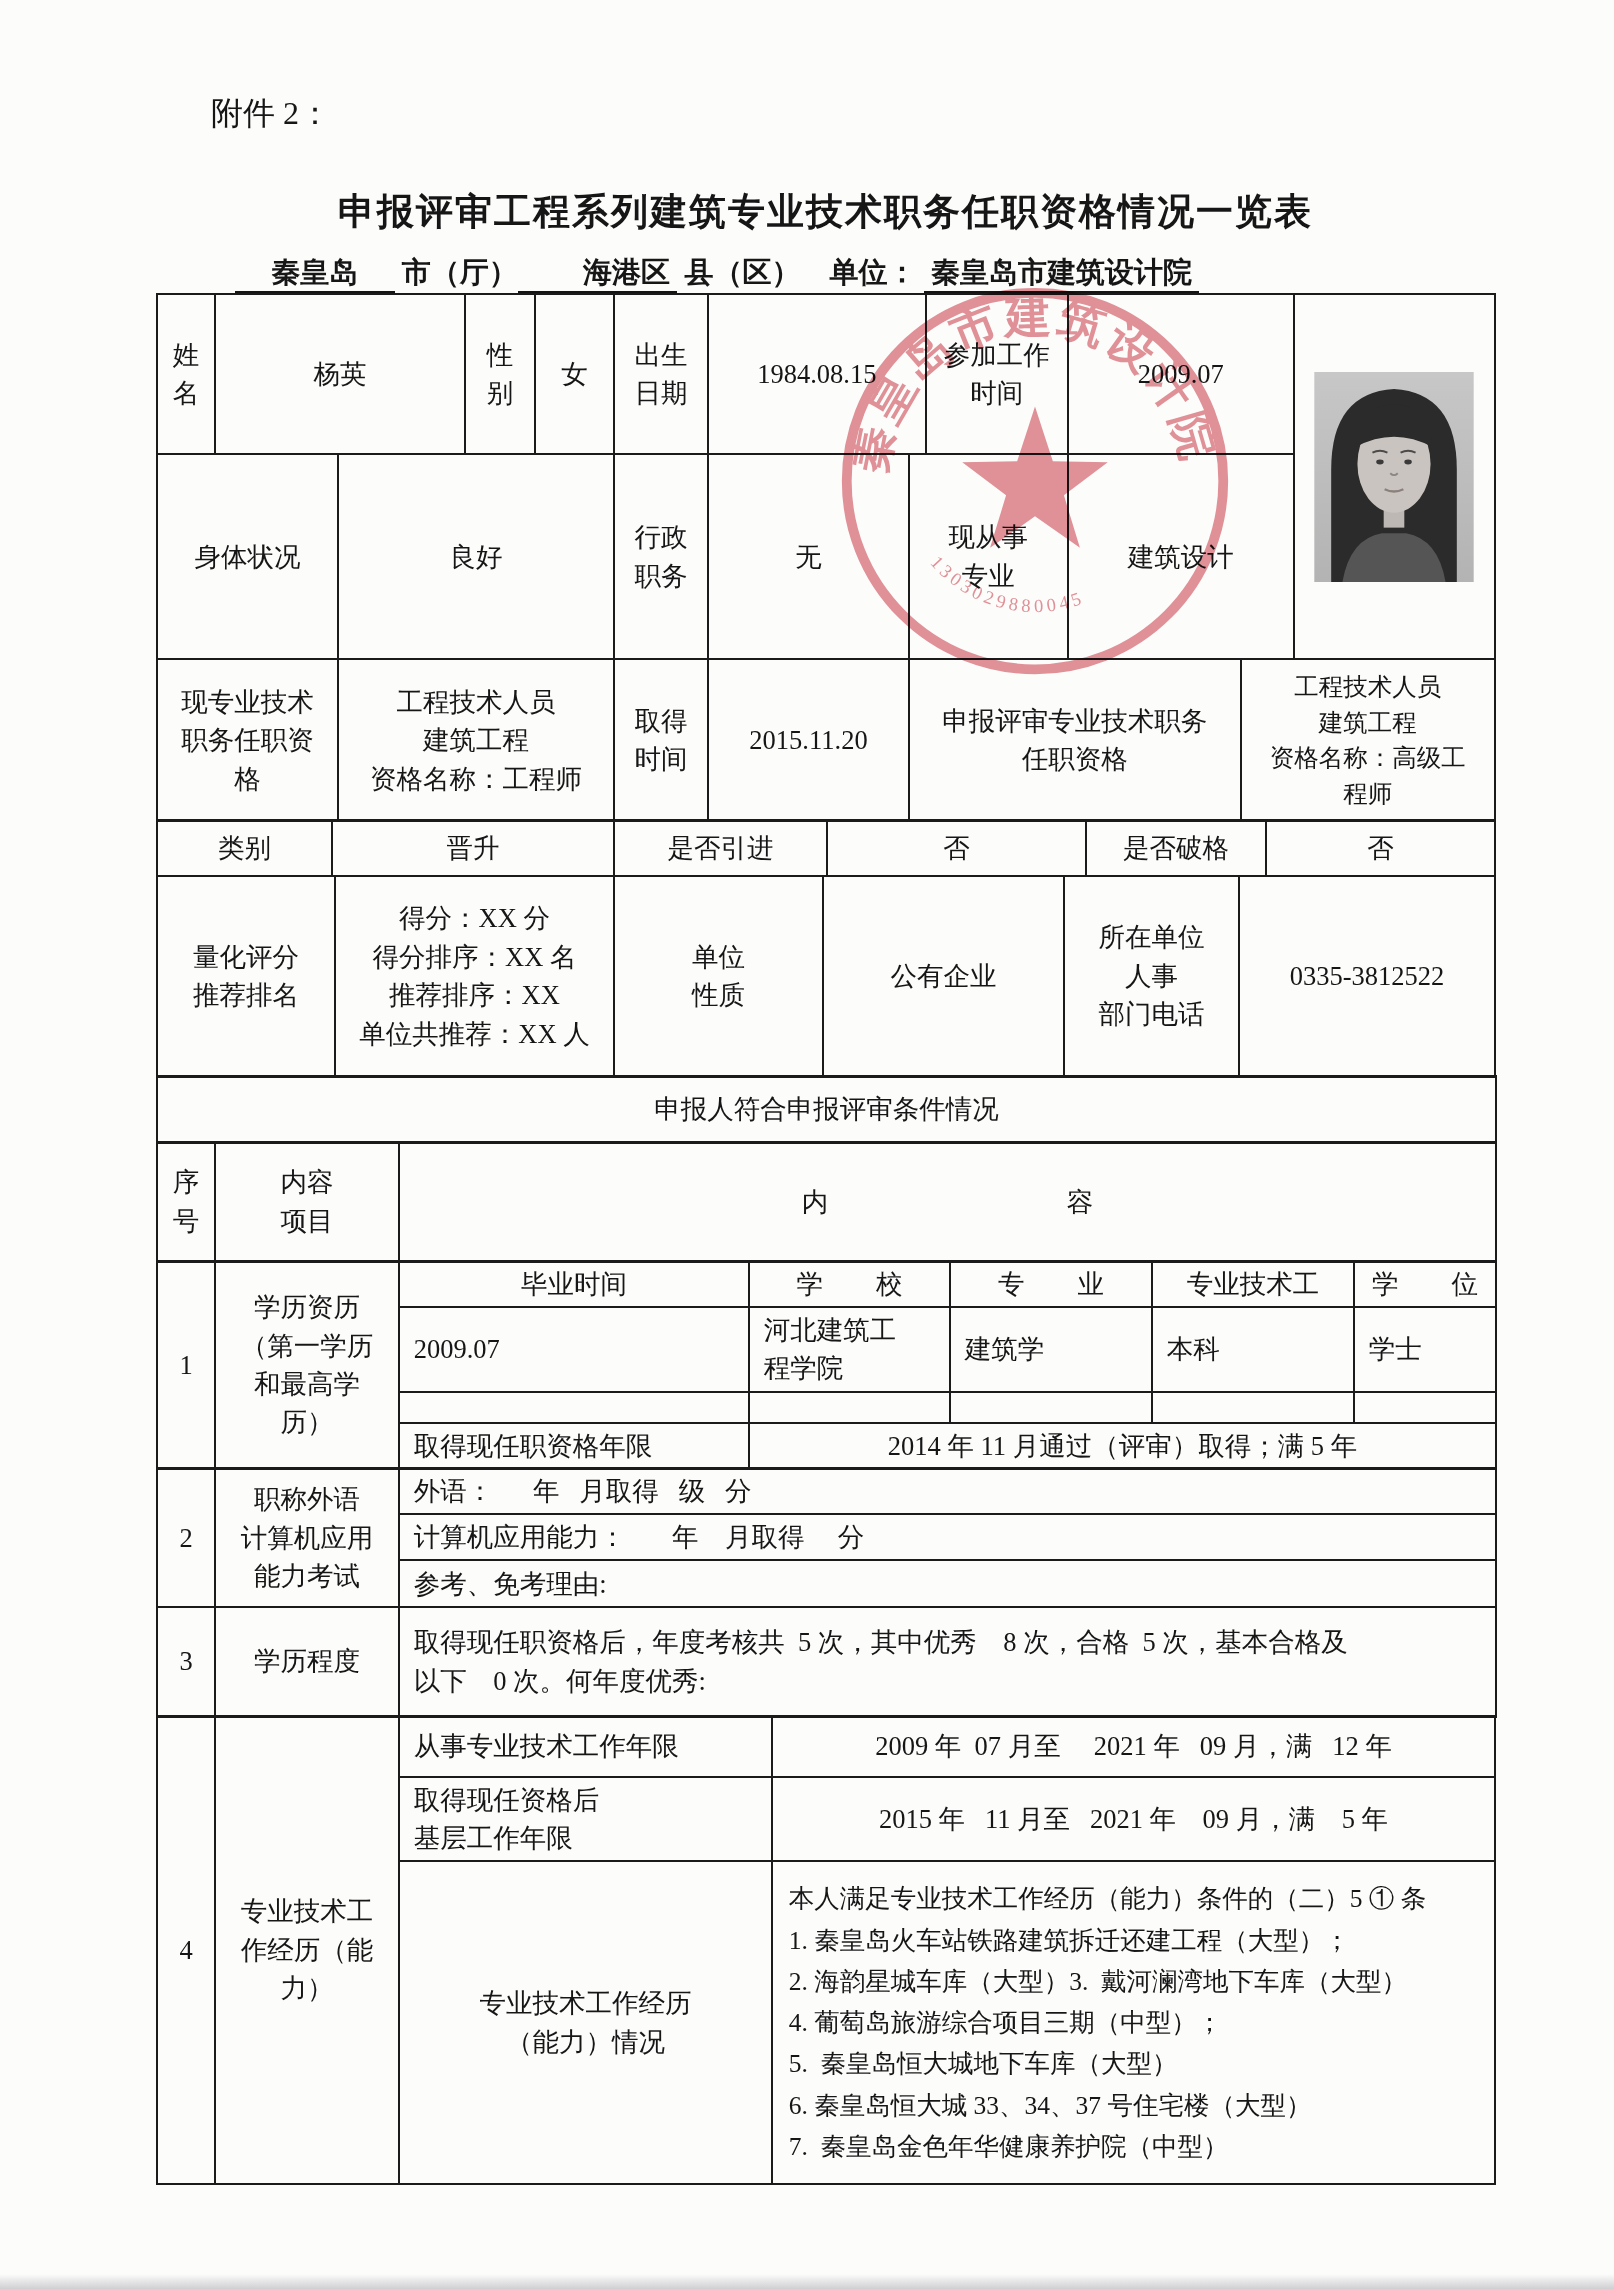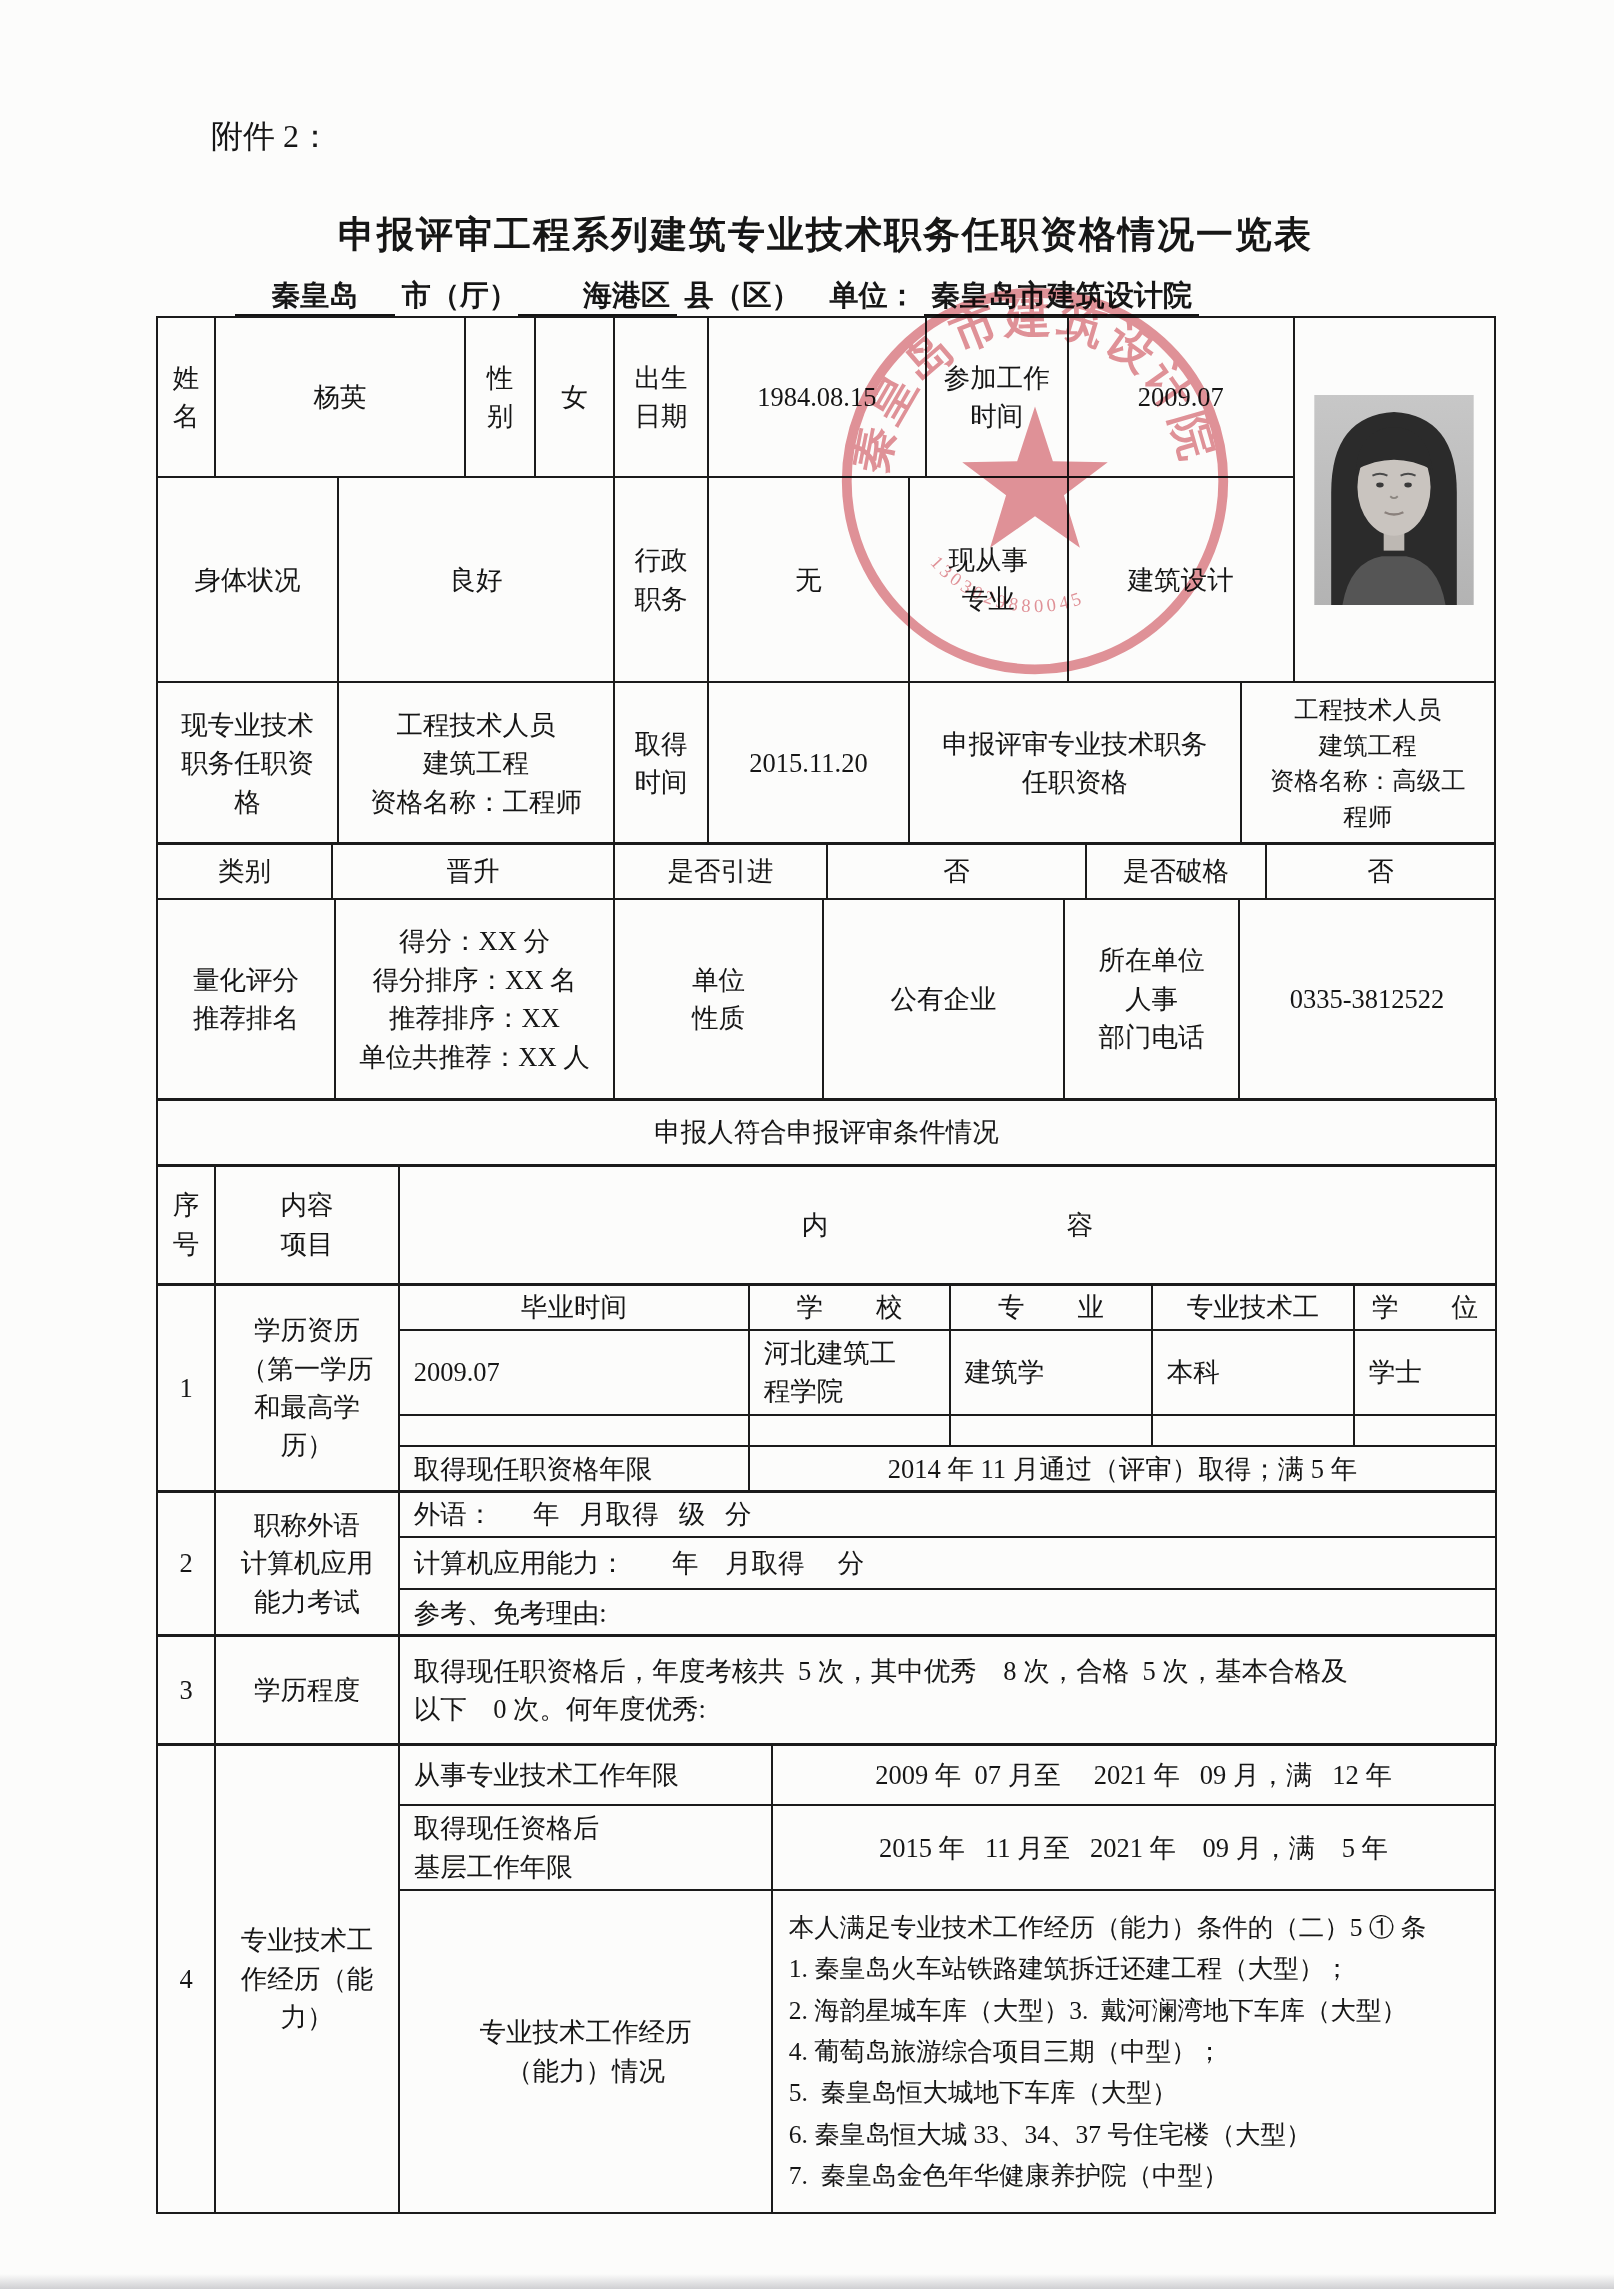--- a/index.html
+++ b/index.html
@@ -1,21 +1,21 @@
 <!DOCTYPE html>
 <html><head>
 <meta charset="utf-8">
 <style>
   html,body{margin:0;padding:0;background:#e8e8e8;}
   .doc{
     position:relative; width:1614px; height:2290px; background:#fcfcfb;
     font-family:"Liberation Serif","DejaVu Serif",serif; color:#161616;
     overflow:hidden; margin:0 auto;
   }
-  .attachment{ margin-left:211px; padding-top:115px; font-size:32px; }
+  .attachment{ margin-left:211px; padding-top:92px; font-size:32px; }
   .title{ margin-left:156px; width:1339px; text-align:center; margin-top:51px;
           font-size:37px; font-weight:bold; letter-spacing:2px; }
   .region{ margin-left:235px; margin-top:15.7px; font-size:29px; font-weight:bold; white-space:pre; }
   .region .ul{ border-bottom:2.9px solid #141414; padding-bottom:2.9px; }
 
   table.tbl{ border-collapse:collapse; table-layout:fixed; margin-left:156px; width:1339px; }
   table.stack{ margin-top:-2.9px; }
   .tbl td{
     border:2.9px solid #1b1b1b; vertical-align:middle; text-align:center;
     font-size:26.5px; line-height:1.45; white-space:pre-wrap; padding:2.9px 7.8px; overflow:hidden;
@@ -252,21 +252,21 @@
         <col style="width:1097px">
       </colgroup>
     <tbody>
         <tr style="height:43px">
       <td rowspan="3">2</td>
       <td rowspan="3">职称外语
 计算机应用
 能力考试</td>
       <td class="left">外语：      年   月取得   级   分</td>
     </tr>
-    <tr style="height:52px">
+    <tr style="height:46px">
       <td class="left">计算机应用能力：       年    月取得     分</td>
     </tr>
     <tr style="height:47px">
       <td class="left">参考、免考理由:</td>
     </tr>
   </tbody>
     </table>
 
   <table class="tbl stack">
     <colgroup>

